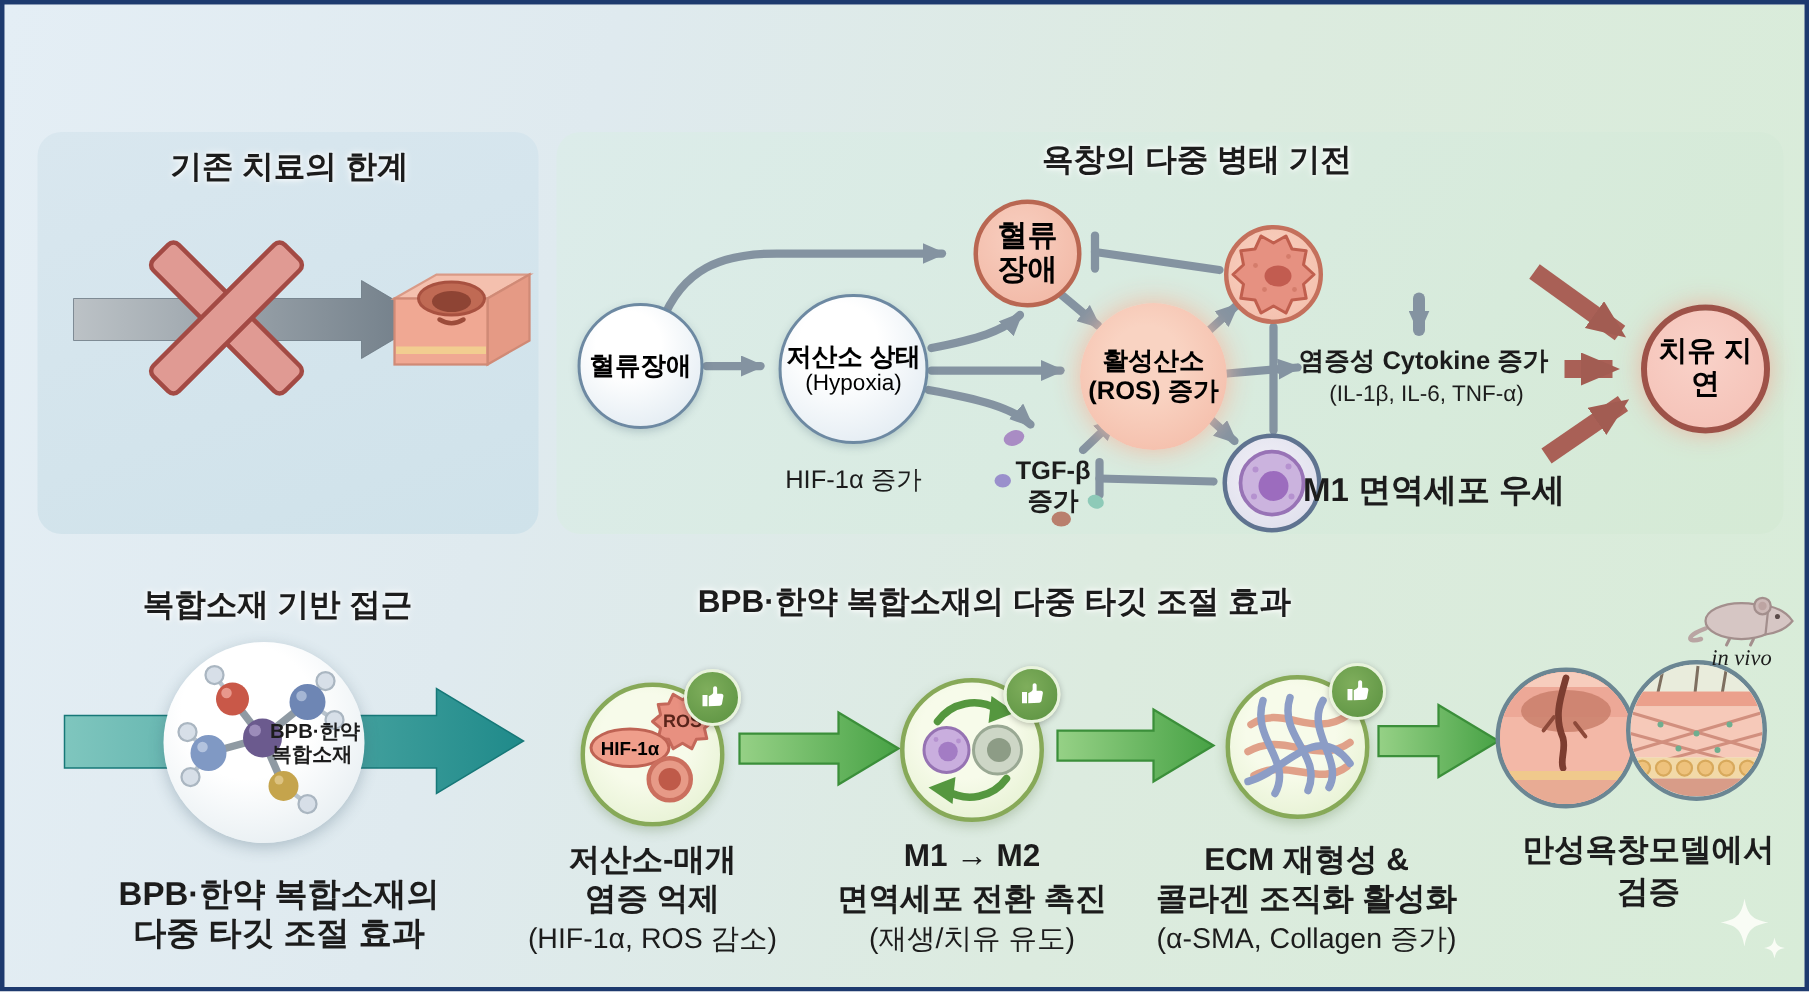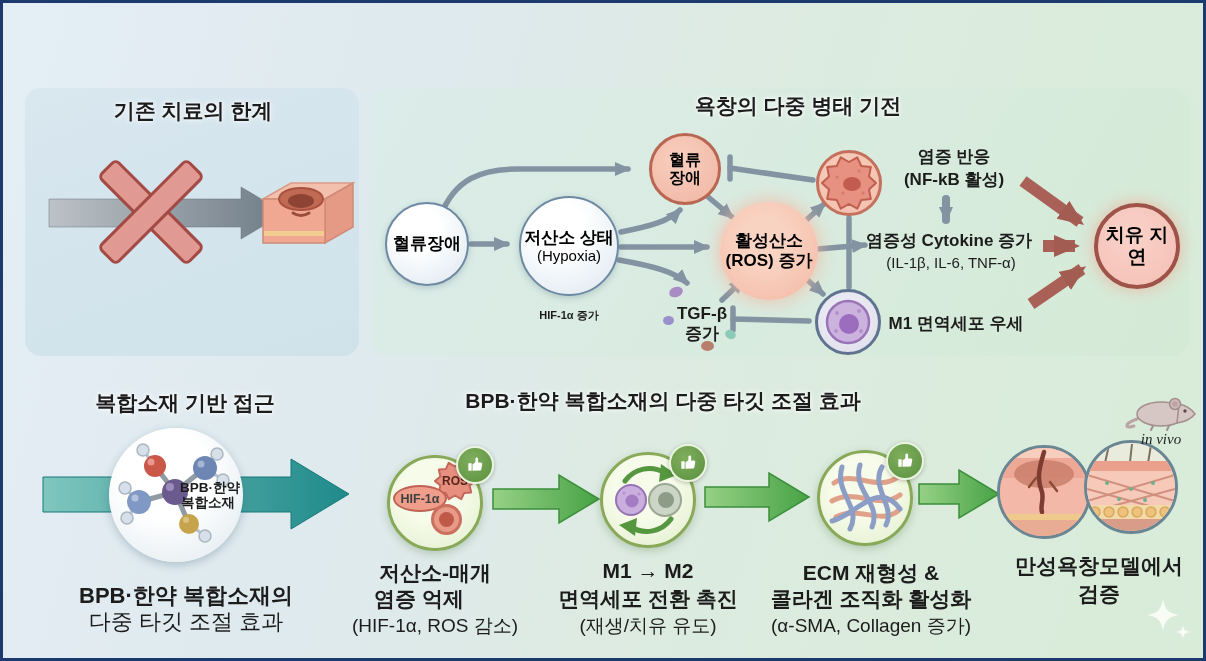--- a/index.html
+++ b/index.html
@@ -17,78 +17,78 @@
   .sec-title{font-size:21px;font-weight:bold;text-shadow:0 0 3px #fff,0 0 6px #fff;}
   #t-main{left:603px;top:16px;font-size:31px;font-weight:bold;color:#2e3f4f;
     text-shadow:0 0 4px #fff,0 2px 5px rgba(255,255,255,.9);letter-spacing:-.5px;}
   .node{position:absolute;border-radius:50%;display:flex;flex-direction:column;align-items:center;
     justify-content:center;text-align:center;z-index:2;box-sizing:border-box;line-height:1.15;}
   .whiteNode{background:radial-gradient(circle at 40% 32%,#ffffff 30%,#e2ebf2 85%);
     border:2.5px solid #6d89a2;box-shadow:0 2px 6px rgba(60,90,110,.25);font-weight:bold;}
   #n-bloodflow{left:382px;top:199px;width:84px;height:84px;font-size:17px;}
   #n-hypoxia{left:516px;top:193px;width:100px;height:100px;font-size:17px;font-weight:bold;}
   #n-hypoxia .sub{font-size:15px;font-weight:normal;}
-  #t-hif{left:566px;top:305px;font-size:11px;font-weight:bold;}
-  #n-bloodflow2{left:646px;top:130px;width:72px;height:72px;font-size:16px;font-weight:bold;
+  #t-hif{left:566px;top:305px;font-size:17px;}
+  #n-bloodflow2{left:646px;top:130px;width:72px;height:72px;font-size:20px;font-weight:bold;
     background:radial-gradient(circle at 42% 35%,#f8cfc0,#f1b5a2);border:3px solid #b96752;}
   #n-ros{left:717px;top:199px;width:98px;height:98px;font-size:17px;font-weight:bold;
     background:radial-gradient(circle at 45% 40%,#f9d3c2 30%,#f3b7a3);
     box-shadow:0 0 18px rgba(244,184,160,.95);}
   #t-tgf{left:699px;top:301px;font-size:17px;font-weight:bold;line-height:1.2;}
   .blob{position:absolute;border-radius:50%;z-index:2;}
   #n-inflamcell{left:813px;top:147px;width:66px;height:66px;
     background:radial-gradient(circle at 45% 40%,#f9d2c2,#f3bca9);border:3px solid #c4705c;}
   #t-inflam{left:951px;top:143px;font-size:17px;font-weight:bold;line-height:1.35;}
   #t-cytokine1{left:946px;top:226px;font-size:17px;font-weight:bold;}
   #t-cytokine2{left:948px;top:251px;font-size:15px;}
   #n-m1cell{left:812px;top:286px;width:66px;height:66px;
     background:radial-gradient(circle at 45% 40%,#f2f1f8,#dcdcea);border:3px solid #5f7390;}
-  #t-m1{left:953px;top:309px;font-size:17px;font-weight:bold;}
+  #t-m1{left:953px;top:309px;font-size:22px;font-weight:bold;}
   #n-delay{left:1091px;top:200px;width:86px;height:86px;font-size:19px;font-weight:bold;
     background:radial-gradient(circle at 45% 38%,#f9d2c9,#f4bfb4);border:4px solid #9e5248;
     box-shadow:0 0 16px rgba(240,170,150,.8);}
   #t-limit-title{left:190px;top:94px;}
   #t-mech-title{left:795px;top:89px;}
   #t-approach-title{left:182px;top:386px;}
   #t-effects-title{left:660px;top:384px;}
   #n-molecule{left:106px;top:425px;width:134px;height:134px;
     background:radial-gradient(circle at 42% 35%,#ffffff 38%,#dde7ec);
     box-shadow:0 3px 10px rgba(60,90,110,.3);}
   #t-mol1{left:207px;top:476px;font-size:13.5px;font-weight:bold;z-index:3;}
   #t-mol2{left:205px;top:491px;font-size:13.5px;font-weight:bold;z-index:3;}
   #t-cap1{left:183px;top:578px;font-size:22px;font-weight:bold;}
-  #t-cap2{left:183px;top:604px;font-size:22px;font-weight:normal;}
+  #t-cap2{left:183px;top:604px;font-size:22px;font-weight:bold;}
   .stepNode{background:radial-gradient(circle at 45% 38%,#f7fbea 40%,#e0eecb);
     border:3px solid #87a958;box-shadow:0 3px 8px rgba(90,120,70,.3);}
   #n-step1{left:384px;top:452px;width:96px;height:96px;}
   #n-step2{left:597px;top:449px;width:96px;height:96px;}
   #n-step3{left:814px;top:447px;width:96px;height:96px;}
   .badge{position:absolute;width:34px;height:34px;border-radius:50%;z-index:3;
     background:radial-gradient(circle at 40% 35%,#7fae5c,#5a9140);border:2px solid #e9f3dd;
     display:flex;align-items:center;justify-content:center;box-shadow:0 1px 4px rgba(0,0,0,.25);}
   #badge1{left:453px;top:443px;} #badge2{left:666px;top:441px;} #badge3{left:883px;top:439px;}
   #ros-star{position:absolute;left:429px;top:455px;width:46px;height:46px;z-index:3;}
   #ros-star .lbl{position:absolute;left:50%;top:50%;transform:translate(-50%,-52%);
     font-size:12px;font-weight:bold;color:#5a241a;}
   #hif-oval{position:absolute;left:390px;top:482px;width:54px;height:27px;border-radius:50%;
     background:#ef9e8b;border:2.5px solid #bf6354;display:flex;align-items:center;
-    justify-content:center;font-size:12.5px;font-weight:bold;color:#404040;z-index:3;box-sizing:border-box;}
+    justify-content:center;font-size:12.5px;font-weight:bold;color:#000000;z-index:3;box-sizing:border-box;}
   #cell1{position:absolute;left:428px;top:501px;width:31px;height:31px;border-radius:50%;
     background:#e79a87;border:3px solid #cb6f5e;z-index:3;box-sizing:border-box;
     display:flex;align-items:center;justify-content:center;}
   #cell1 .nuc{width:15px;height:15px;border-radius:50%;background:#bf5a49;}
   #n-skinA{left:994px;top:442px;width:94px;height:94px;border:3px solid #6b8693;overflow:hidden;
     background:#f3b8a7;z-index:2;}
   #n-skinB{left:1081px;top:437px;width:94px;height:94px;border:3px solid #6b8693;overflow:hidden;
     background:#eef0e2;z-index:3;}
   #t-invivo{left:1158px;top:428px;font-size:15px;font-style:italic;z-index:3;
     font-family:"Liberation Serif",serif;}
   .stepLbl1{font-size:21px;font-weight:bold;}
   .stepLbl2{font-size:19px;}
-  #t-s1a{left:432px;top:556px;} #t-s1b{left:416px;top:582px;} #t-s1s{left:432px;top:610px;}
+  #t-s1a{left:432px;top:556px;} #t-s1b{left:432px;top:582px;} #t-s1s{left:432px;top:610px;}
   #t-s2a{left:645px;top:556px;} #t-s2b{left:645px;top:582px;} #t-s2s{left:645px;top:610px;}
   #t-s3a{left:868px;top:556px;} #t-s3b{left:868px;top:582px;} #t-s3s{left:868px;top:610px;}
   #t-val1{left:1096px;top:549px;} #t-val2{left:1096px;top:577px;}
 </style>
 </head>
 <body>
 
 <div id="canvas">
 
   <div class="panel" id="panel-limit"></div>
@@ -220,24 +220,20 @@
   <div class="node" id="n-inflamcell">
     <svg width="60" height="60" viewBox="0 0 60 60">
       <polygon points="57,30 50,36.5 51.8,45.9 42.3,47 38.3,55.7 30,51 21.7,55.7 17.7,47 8.2,45.9 10,36.5 3,30 10,23.5 8.2,14.1 17.7,13 21.7,4.3 30,9 38.3,4.3 42.3,13 51.8,14.1 50,23.5" fill="#e69181" stroke="#c05f4e" stroke-width="2" stroke-linejoin="round"></polygon>
       <ellipse cx="33" cy="31" rx="9" ry="7" fill="#c25c50"></ellipse>
       <circle cx="18" cy="24" r="1.6" fill="#d47c6b"></circle>
         <circle cx="24" cy="40" r="1.6" fill="#d47c6b"></circle>
       <circle cx="40" cy="18" r="1.6" fill="#d47c6b"></circle>
         <circle cx="44" cy="40" r="1.6" fill="#d47c6b"></circle>
     </svg>
   </div>
-  <div class="t" id="t-inflam">
-    <div>염증 반응</div>
-    <div>(NF-kB 활성)</div>
-  </div>
   <div class="t" id="t-cytokine1">염증성 Cytokine 증가</div>
   <div class="t" id="t-cytokine2">(IL-1β, IL-6, TNF-α)</div>
 
   <div class="node" id="n-m1cell">
     <svg width="58" height="58" viewBox="0 0 58 58">
       <circle cx="29" cy="29" r="21" fill="#cbb3de" stroke="#9873b6" stroke-width="2.5"></circle>
       <circle cx="30" cy="31" r="10" fill="#9c6cbe"></circle>
       <circle cx="18" cy="20" r="2" fill="#b591cf"></circle>
         <circle cx="40" cy="18" r="2" fill="#b591cf"></circle>
       <circle cx="42" cy="38" r="2" fill="#b591cf"></circle>

